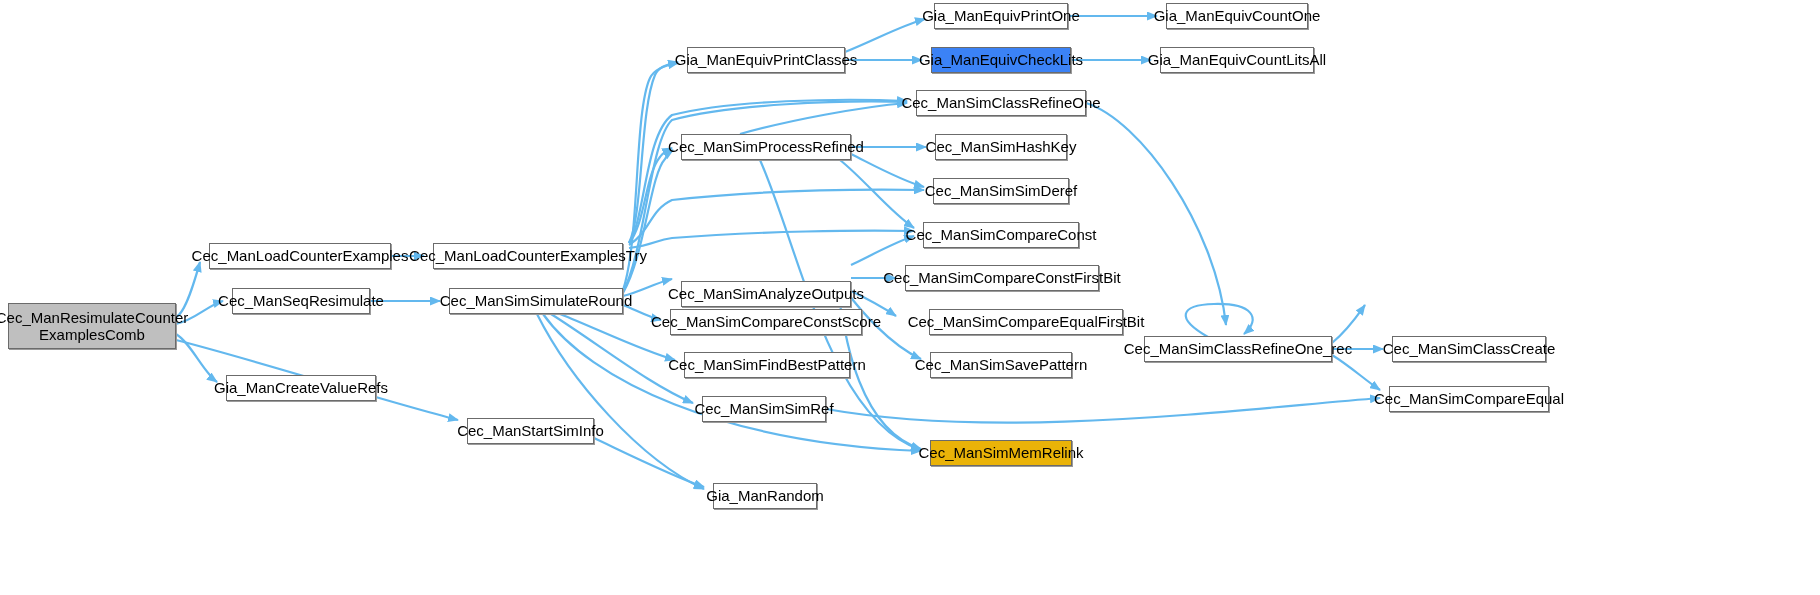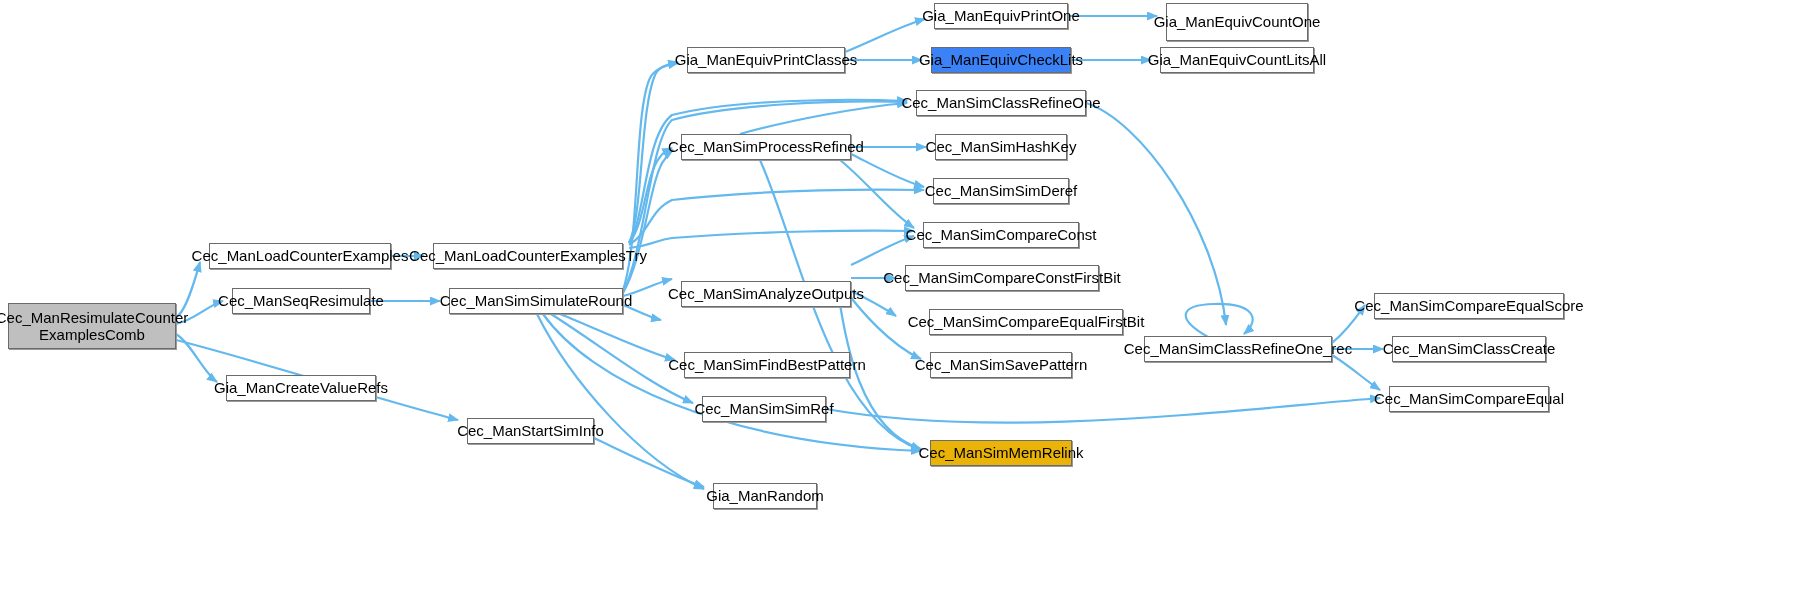--- a/index.html
+++ b/index.html
@@ -159,20 +159,23 @@
     </div>
     <div class="node" style="left: 687px; top: 47px; width: 158px; height: 26px; background: rgb(255, 255, 255); border-color: rgb(107, 107, 107); color: rgb(0, 0, 0);">
       <span class="lbl">Gia_ManEquivPrintClasses</span>
     </div>
     <div class="node" style="left: 681px; top: 134px; width: 170px; height: 26px; background: rgb(255, 255, 255); border-color: rgb(107, 107, 107); color: rgb(0, 0, 0);">
       <span class="lbl">Cec_ManSimProcessRefined</span>
     </div>
     <div class="node" style="left: 681px; top: 265px; width: 170px; height: 26px; background: rgb(255, 255, 255); border-color: rgb(107, 107, 107); color: rgb(0, 0, 0); margin-top: 16px;">
       <span class="lbl">Cec_ManSimAnalyzeOutputs</span>
     </div>
+    <div class="node" style="left: 670px; top: 309px; width: 192px; height: 26px; background: rgb(255, 255, 255); border-color: rgb(107, 107, 107); color: rgb(0, 0, 0);">
+      <span class="lbl">Cec_ManSimCompareConstScore</span>
+    </div>
     <div class="node" style="left: 684px; top: 352px; width: 166px; height: 26px; background: rgb(255, 255, 255); border-color: rgb(107, 107, 107); color: rgb(0, 0, 0);">
       <span class="lbl">Cec_ManSimFindBestPattern</span>
     </div>
     <div class="node" style="left: 702px; top: 396px; width: 124px; height: 26px; background: rgb(255, 255, 255); border-color: rgb(107, 107, 107); color: rgb(0, 0, 0); text-align: center;">
       <span class="lbl">Cec_ManSimSimRef</span>
     </div>
     <div class="node" style="left: 713px; top: 483px; width: 104px; height: 26px; background: rgb(255, 255, 255); border-color: rgb(107, 107, 107); color: rgb(0, 0, 0);">
       <span class="lbl">Gia_ManRandom</span>
     </div>
     <div class="node" style="left: 934px; top: 3px; width: 134px; height: 26px; background: rgb(255, 255, 255); border-color: rgb(107, 107, 107); color: rgb(0, 0, 0);">
@@ -198,31 +201,28 @@
     </div>
     <div class="node" style="left: 929px; top: 309px; width: 194px; height: 26px; background: rgb(255, 255, 255); border-color: rgb(107, 107, 107); color: rgb(0, 0, 0);">
       <span class="lbl">Cec_ManSimCompareEqualFirstBit</span>
     </div>
     <div class="node" style="left: 930px; top: 352px; width: 142px; height: 26px; background: rgb(255, 255, 255); border-color: rgb(107, 107, 107); color: rgb(0, 0, 0);">
       <span class="lbl">Cec_ManSimSavePattern</span>
     </div>
     <div class="node" style="left: 930px; top: 440px; width: 142px; height: 26px; background: #eab308; border-color: rgb(107, 107, 107); color: rgb(0, 0, 0);">
       <span class="lbl">Cec_ManSimMemRelink</span>
     </div>
-    <div class="node" style="left: 1166px; top: 3px; width: 142px; height: 38px; background: rgb(255, 255, 255); border-color: rgb(107, 107, 107); color: rgb(0, 0, 0);">
+    <div class="node" style="left: 1166px; top: 3px; width: 142px; height: 26px; background: rgb(255, 255, 255); border-color: rgb(107, 107, 107); color: rgb(0, 0, 0);">
       <span class="lbl">Gia_ManEquivCountOne</span>
     </div>
     <div class="node" style="left: 1160px; top: 47px; width: 154px; height: 26px; background: rgb(255, 255, 255); border-color: rgb(107, 107, 107); color: rgb(0, 0, 0);">
       <span class="lbl">Gia_ManEquivCountLitsAll</span>
     </div>
     <div class="node" style="left: 1144px; top: 336px; width: 188px; height: 26px; background: rgb(255, 255, 255); border-color: rgb(107, 107, 107); color: rgb(0, 0, 0);">
       <span class="lbl">Cec_ManSimClassRefineOne_rec</span>
     </div>
-    <div class="node" style="left: 1374px; top: 293px; width: 190px; height: 26px; background: rgb(255, 255, 255); border-color: rgb(107, 107, 107); color: rgb(0, 0, 0);">
-      <span class="lbl">Cec_ManSimCompareEqualScore</span>
-    </div>
     <div class="node" style="left: 1392px; top: 336px; width: 154px; height: 26px; background: rgb(255, 255, 255); border-color: rgb(107, 107, 107); color: rgb(0, 0, 0);">
       <span class="lbl">Cec_ManSimClassCreate</span>
     </div>
     <div class="node" style="left: 1389px; top: 386px; width: 160px; height: 26px; background: rgb(255, 255, 255); border-color: rgb(107, 107, 107); color: rgb(0, 0, 0);">
       <span class="lbl">Cec_ManSimCompareEqual</span>
     </div>
   </div>
 
 </body></html>

